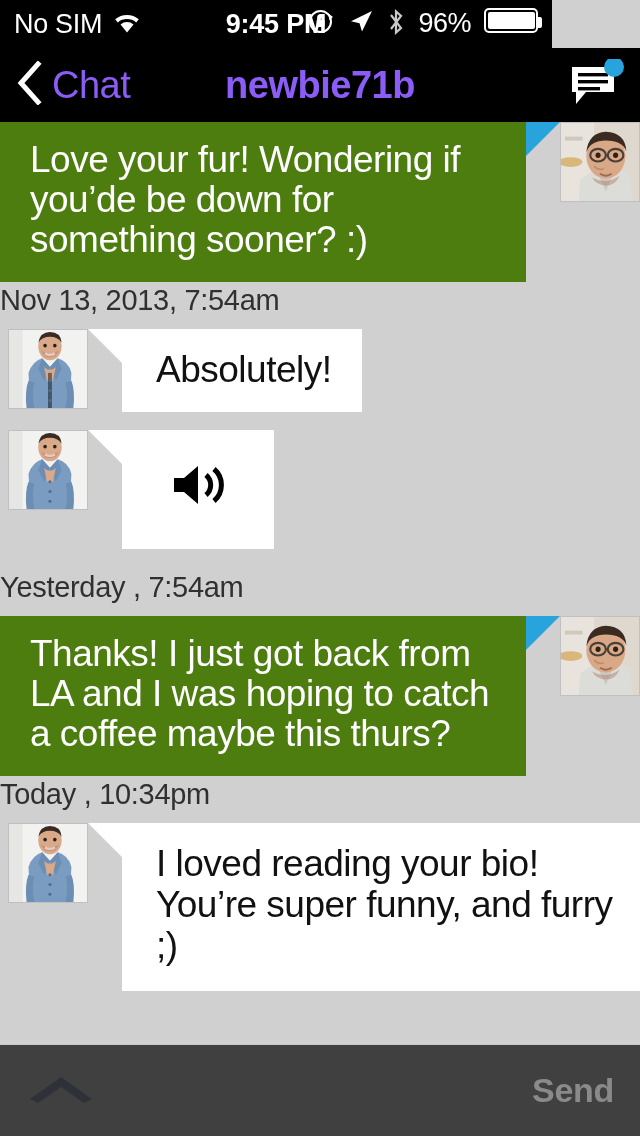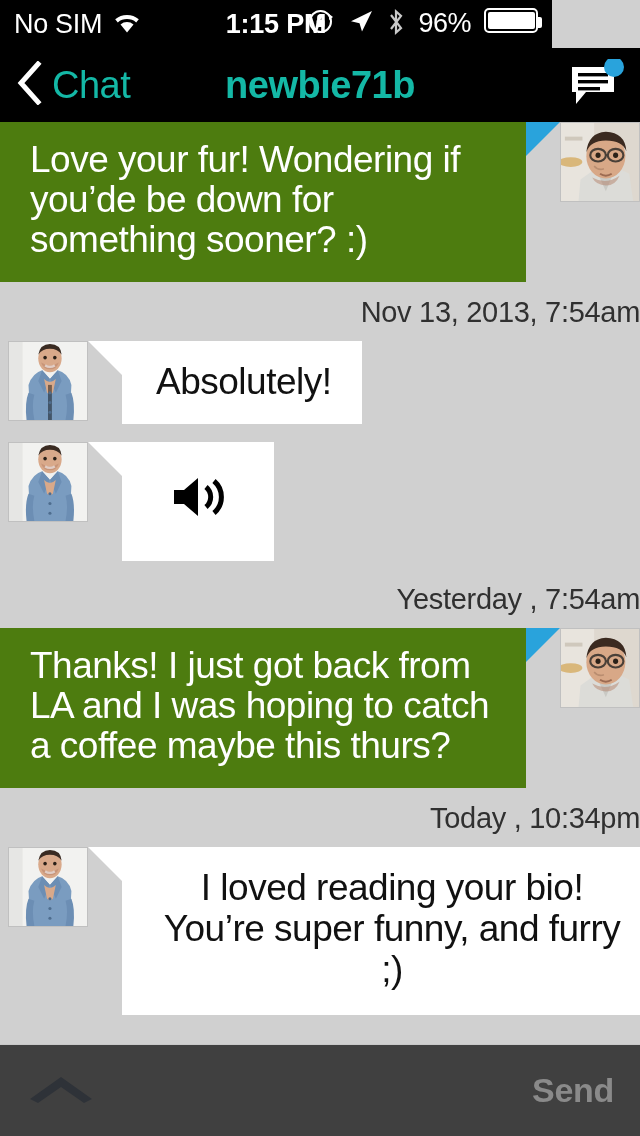--- a/index.html
+++ b/index.html
@@ -29,38 +29,38 @@
   }
   .battery::after{
     content:""; position:absolute; right:-6px; top:7px;
     width:4px; height:11px; background:#fff; border-radius:0 2px 2px 0;
   }
   .battery .fill{position:absolute; left:2px; top:2px; bottom:2px; width:94%; background:#fff; border-radius:2px;}
 
   
   .navbar{
     position:absolute; top:48px; left:0; width:640px; height:74px;
-    background:#000; color:#14b8a6; display:flex; align-items:center; padding:0 16px;
+    background:#000; color:#8b5cf6; display:flex; align-items:center; padding:0 16px;
   }
   .nav-back{display:flex; align-items:center; gap:10px; cursor:pointer;}
   .nav-back-label{font-size:38px; letter-spacing:-0.5px;}
   .nav-title{
     position:absolute; left:0; right:0; text-align:center;
     font-size:38px; font-weight:bold; letter-spacing:-0.5px; pointer-events:none;
   }
   .nav-right{margin-left:auto; position:relative; z-index:2; cursor:pointer; width:62px; height:52px;}
 
   
   .thread{
     position:absolute; top:122px; left:0; width:640px; height:922px;
     background:#d0d0d0; overflow:hidden;
   }
   .timestamp{
-    text-align:right; font-size:29px; color:#303030;
-    padding:14px 0 12px 0; letter-spacing:-0.3px;
+    text-align:left; font-size:29px; color:#303030;
+    padding:2px 0 12px 0; letter-spacing:-0.3px;
   }
 
   
   .avatar{
     width:80px; height:80px; flex:0 0 80px;
     border:1px solid #c0c0c0; background:#fff;
     overflow:hidden; position:relative;
   }
   .avatar svg{display:block; width:100%; height:100%;}
   .bubble-out{
@@ -79,21 +79,20 @@
   .out-avatar{margin-left:34px; margin-right:0;}
 
   
   .in{display:flex; align-items:flex-start; padding-left:8px;}
   .in-bubble-box{position:relative; margin-left:34px;}
   .bubble-in{
     position:relative; background:#fff; color:#111;
     padding:20px 30px 22px 34px;
     font-size:37px; line-height:1.12; letter-spacing:-0.5px;
     display:inline-block;
-    text-align:center;
   }
   .tail-in{
     position:absolute; top:0; left:-34px; width:0; height:0;
     border-right:34px solid #fff;
     border-bottom:34px solid transparent;
   }
   .audio-icon{display:block; margin:6px 4px;}
 
   
   .toolbar{
@@ -116,21 +115,21 @@
     <div class="sb-left">
       <span class="sb-text">No SIM</span>
       <span>
         <svg width="30" height="23" viewBox="0 0 30 23">
           <path d="M15 21.5 L8.5 13.4 a10.3 10.3 0 0 1 13 0 Z" fill="#fff"></path>
           <path d="M3.2 8.2 a18.5 18.5 0 0 1 23.6 0 l-2.6 3.2 a14.4 14.4 0 0 0 -18.4 0 Z" fill="#fff"></path>
         </svg>
       </span>
     </div>
 
-    <div class="sb-center">1:15 PM</div>
+    <div class="sb-center">9:45 PM</div>
 
     <div class="sb-right">
       <span>
         <svg width="27" height="27" viewBox="0 0 27 27">
           <circle cx="12.5" cy="13.5" r="10.5" fill="none" stroke="#fff" stroke-width="2"></circle>
           <rect x="8.5" y="12" width="8" height="7" rx="1" fill="#fff"></rect>
           <path d="M10 12 v-2.3 a2.5 2.5 0 0 1 5 0 V12" fill="none" stroke="#fff" stroke-width="1.8"></path>
           <path d="M21 6 l4 3 l-4 3 z" fill="#fff"></path>
         </svg>
       </span>

